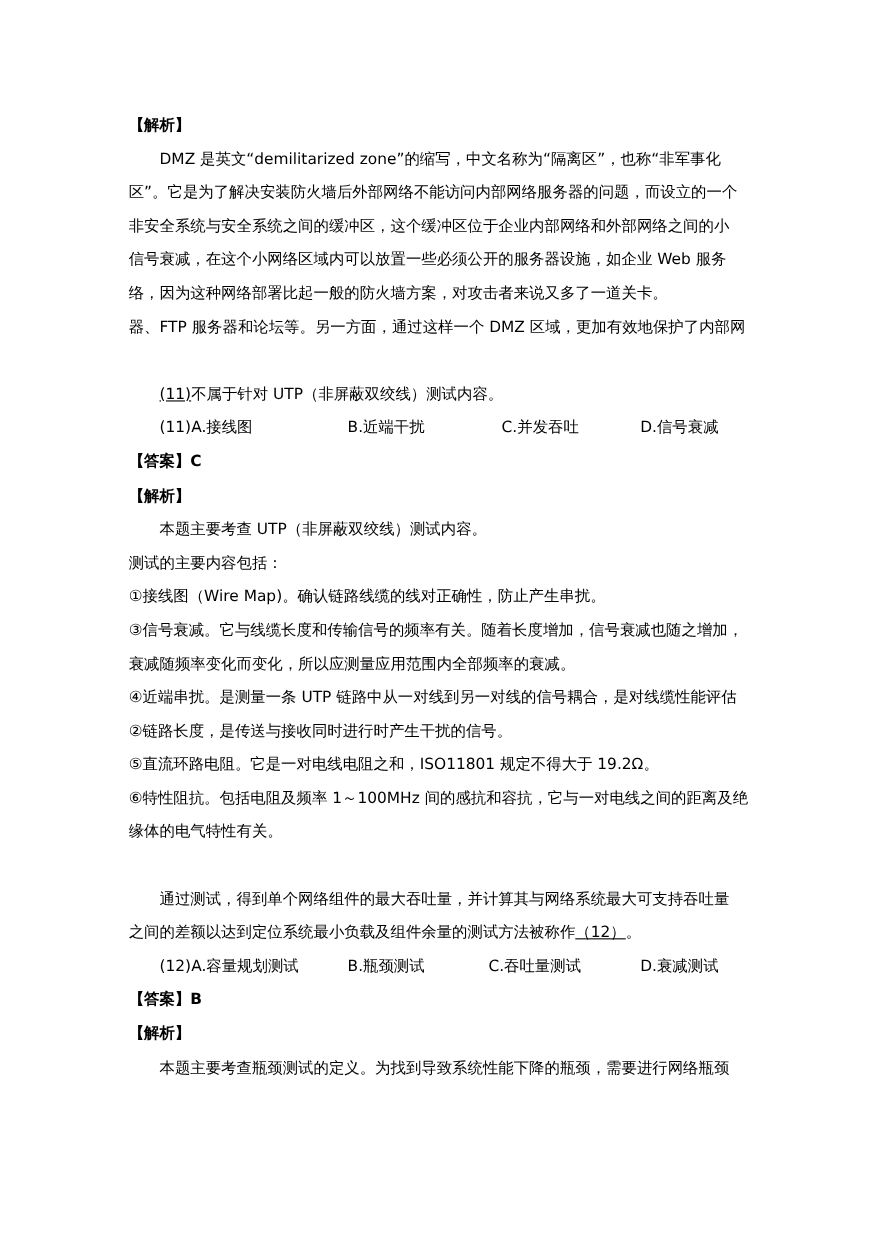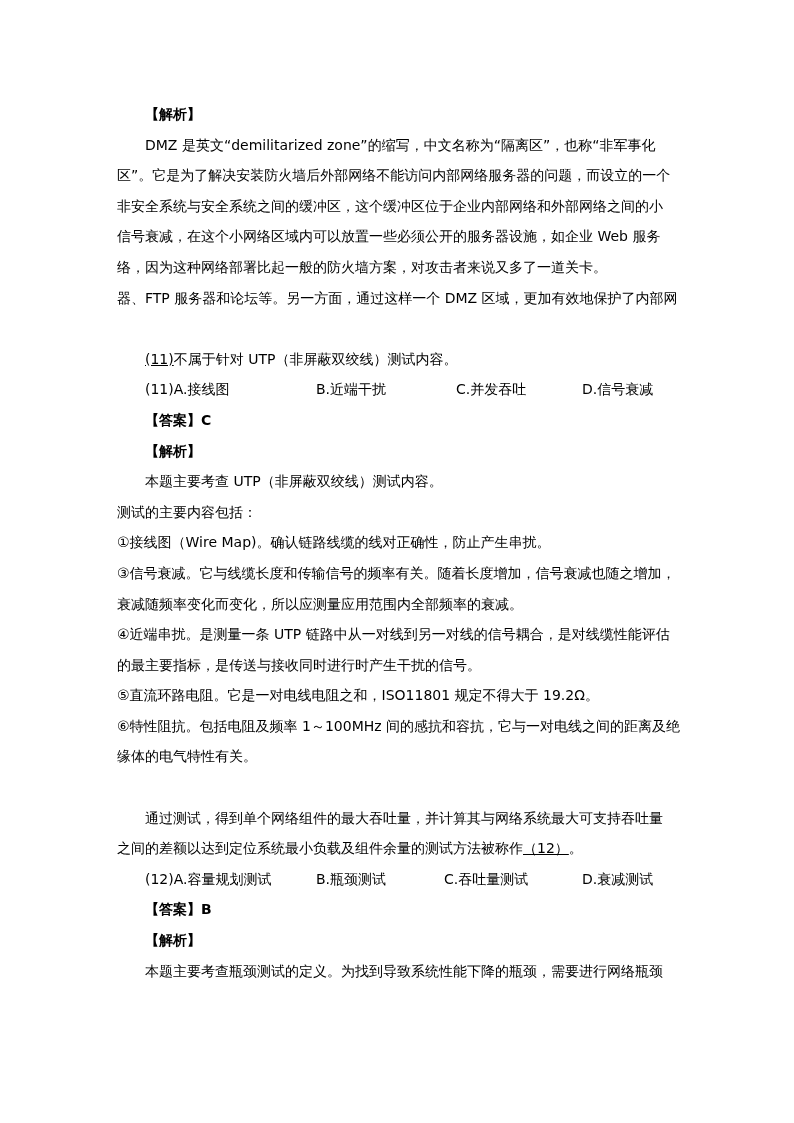--- a/index.html
+++ b/index.html
@@ -1,21 +1,21 @@
 <!DOCTYPE html>
 <html><head>
 <meta charset="utf-8">
 <style>
   html, body { margin: 0; padding: 0; background: #ffffff; }
   body { width: 794px; height: 1123px; position: relative; overflow: hidden;
          font-family: "DejaVu Sans", sans-serif; color: #000; }
   .page { position: absolute; left: 117px; top: 99px; width: 560px; }
   .line { height: 30.6px; line-height: 30.6px; font-size: 14px; white-space: nowrap; letter-spacing: 0px; }
   .indent { padding-left: 28px; }
-  .heading { font-weight: bold; font-size: 14px; margin-left: 28px; }
+  .heading { font-weight: bold; font-size: 14px; }
   .blank { height: 30.6px; }
   .u { text-decoration: underline; }
   .opts { position: relative; }
   .opt { position: absolute; top: 0; }
 </style>
 </head>
 <body>
 
 <div class="page">
 
@@ -40,21 +40,21 @@
   <div class="line heading">
     <span>【答案】</span><span>C</span>
   </div>
   <div class="line heading">【解析】</div>
   <div class="line indent">本题主要考查 UTP（非屏蔽双绞线）测试内容。</div>
   <div class="line">测试的主要内容包括：</div>
   <div class="line">①接线图（Wire Map)。确认链路线缆的线对正确性，防止产生串扰。</div>
   <div class="line">③信号衰减。它与线缆长度和传输信号的频率有关。随着长度增加，信号衰减也随之增加，</div>
   <div class="line">衰减随频率变化而变化，所以应测量应用范围内全部频率的衰减。</div>
   <div class="line">④近端串扰。是测量一条 UTP 链路中从一对线到另一对线的信号耦合，是对线缆性能评估</div>
-  <div class="line">的最主要指标，是传送与接收同时进行时产生干扰的信号。</div>
+  <div class="line">②链路长度，是传送与接收同时进行时产生干扰的信号。</div>
   <div class="line">⑤直流环路电阻。它是一对电线电阻之和，ISO11801 规定不得大于 19.2Ω。</div>
   <div class="line">⑥特性阻抗。包括电阻及频率 1～100MHz 间的感抗和容抗，它与一对电线之间的距离及绝</div>
   <div class="line">缘体的电气特性有关。</div>
   <div class="blank"></div>
 
   <div class="line indent">通过测试，得到单个网络组件的最大吞吐量，并计算其与网络系统最大可支持吞吐量</div>
   <div class="line">
     <span>之间的差额以达到定位系统最小负载及组件余量的测试方法被称作</span><span class="u">（12）</span><span>。</span>
   </div>
   <div class="line indent opts">

